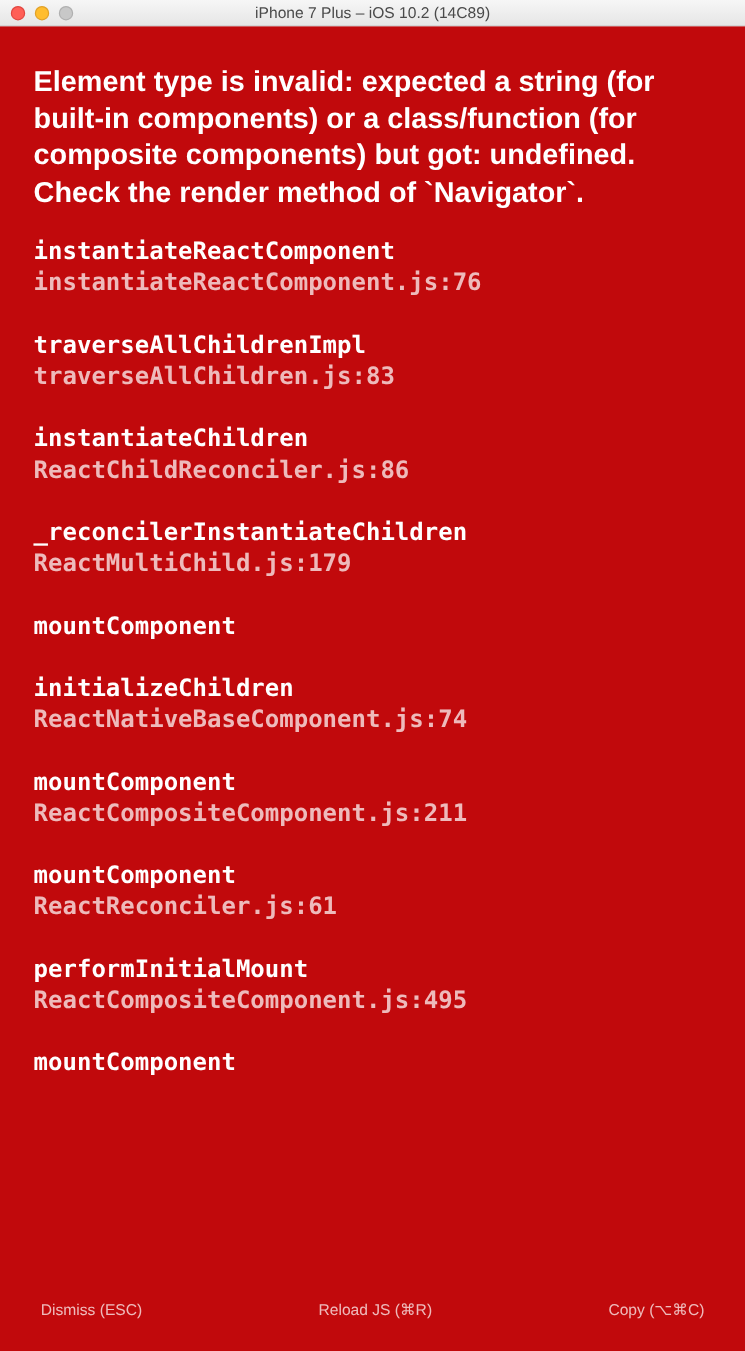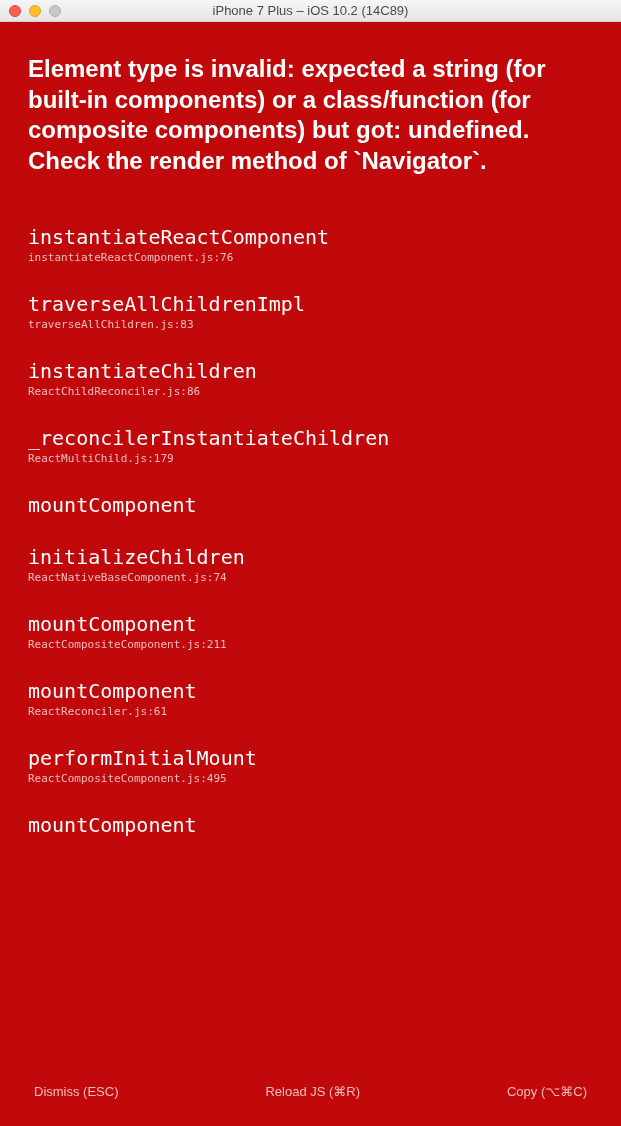--- a/index.html
+++ b/index.html
@@ -53,38 +53,39 @@
   }
   .content {
     flex: 1;
     padding: 32px 28px 0 28px;
     overflow: hidden;
   }
   .error-message {
     font-size: 24px;
     font-weight: 700;
     line-height: 1.28;
-    margin-bottom: 48px;
+    margin-bottom: 20px;
     font-family: -apple-system, BlinkMacSystemFont, "Helvetica Neue", Arial, sans-serif;
   }
   .stack {
     display: flex;
     flex-direction: column;
     gap: 28px;
   }
   .frame {
     font-family: "Menlo", "Consolas", monospace;
+    font-weight: bold;
   }
   .frame-fn {
     font-size: 20px;
     color: #ffffff;
     line-height: 1.2;
   }
   .frame-loc {
-    font-size: 11px;
+    font-size: 20px;
     color: rgba(255,255,255,0.72);
     margin-top: 2px;
   }
   .bottom-bar {
     flex-shrink: 0;
     height: 70px;
     display: flex;
     align-items: center;
     justify-content: space-between;
     padding: 0 34px;

